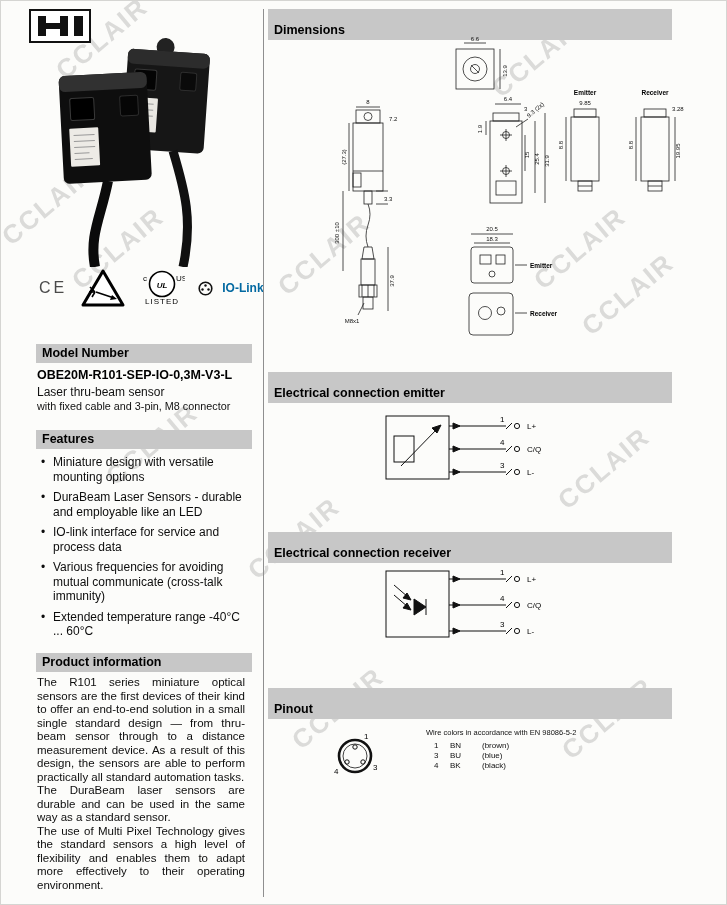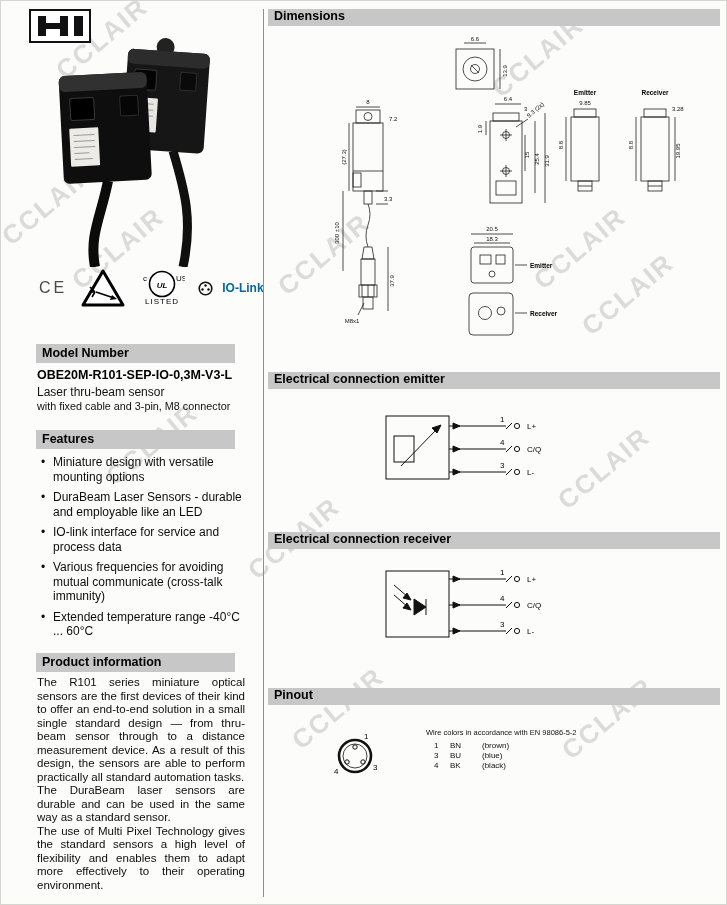--- a/index.html
+++ b/index.html
@@ -4,24 +4,24 @@
 <style>
   * { margin:0; padding:0; box-sizing:border-box; }
   html,body { background:#e9e9e7; }
   body { font-family:"Liberation Sans", sans-serif; }
   .page { position:relative; width:727px; height:905px; background:#fcfcfa; overflow:hidden; border:1px solid #d5d5d2; }
 
   .wm { position:absolute; font-weight:bold; font-size:26px; letter-spacing:2px;
         color:rgba(125,125,125,0.26); transform:rotate(-40deg); white-space:nowrap;
         user-select:none; pointer-events:none; }
 
-  .bar  { position:absolute; left:35px;  width:199px; background:#c7c7c7; color:#000;
+  .bar  { position:absolute; left:35px;  width:216px; background:#c7c7c7; color:#000;
           font-size:12.5px; font-weight:bold; padding:2px 6px 3px; }
-  .rbar { position:absolute; left:267px; width:452px; background:#c7c7c7; color:#000;
-          font-size:12.5px; font-weight:bold; padding:0 6px 3px; }
+  .rbar { position:absolute; left:267px; width:404px; background:#c7c7c7; color:#000;
+          font-size:12.5px; font-weight:bold; padding:14px 6px 3px; }
   .divider { position:absolute; left:262px; top:8px; width:1px; height:888px; background:#8f8f8f; }
 
   .logo { position:absolute; left:28px; top:8px; }
   .photo { position:absolute; left:32px; top:28px; }
   .certs { position:absolute; left:38px; top:264px; height:46px; display:flex; align-items:center; gap:13px; }
   .ce-mark { font-size:16px; color:#4a4a4a; letter-spacing:3px; }
   .iolink { display:flex; align-items:center; gap:9px; font-weight:bold; font-size:12px; color:#0369a1; }
 
   .model-number { position:absolute; left:36px; top:367px; width:205px; font-size:12.5px; font-weight:bold; color:#000; }
   .model-type   { position:absolute; left:36px; top:384px; width:205px; font-size:12px; color:#111; }

